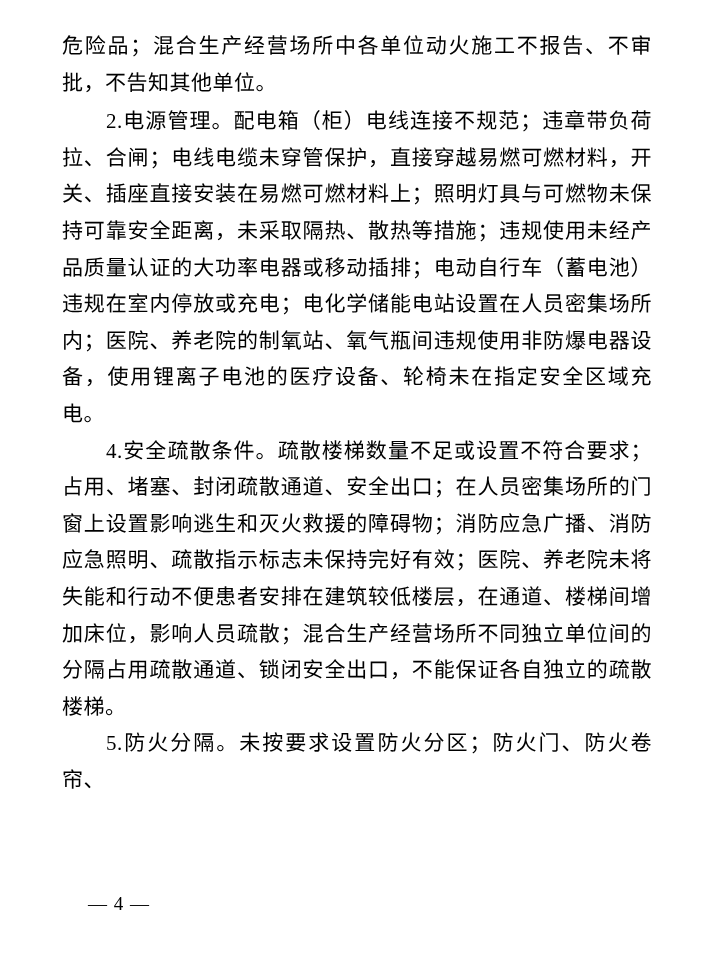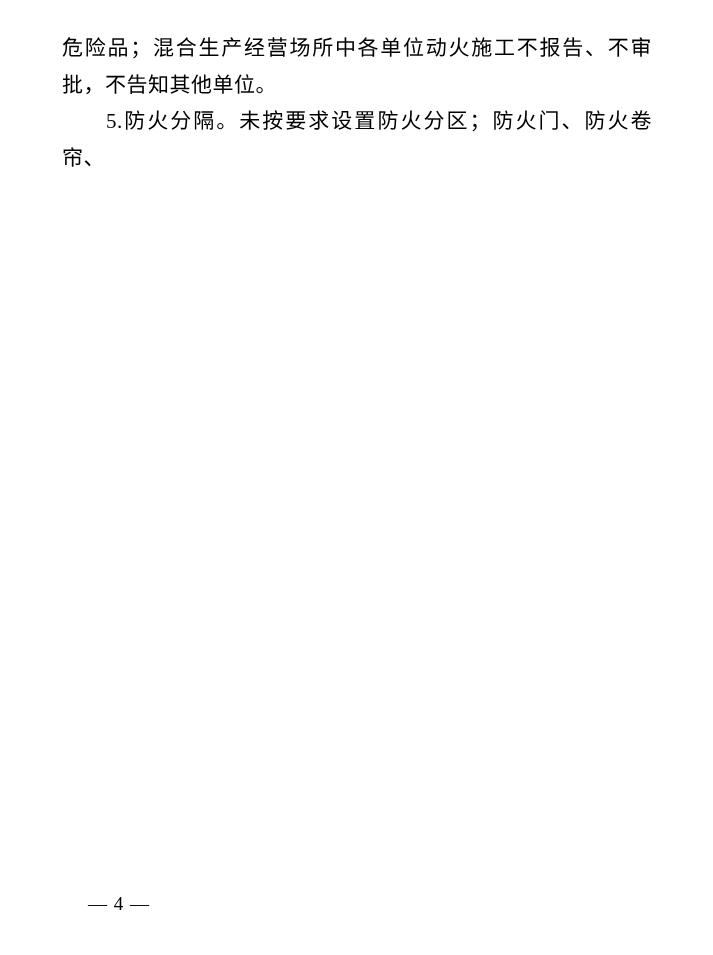--- a/index.html
+++ b/index.html
@@ -27,32 +27,35 @@
     text-justify: inter-character;
     letter-spacing: 0.5px;
   }
   p.para {
     margin: 0;
     padding: 0;
     text-indent: 44px;
   }
   p.para.no-indent {
     text-indent: 0;
+    font-family: Liberation Mono, monospace;
   }
   .footer {
     position: absolute;
     left: 88px;
     top: 893px;
     font-size: 19px;
     letter-spacing: 1px;
     color: #000000;
   }
 </style>
 </head>
 <body>
 
 <div class="page">
   <div class="content">
     <p class="para no-indent">危险品；混合生产经营场所中各单位动火施工不报告、不审批，不告知其他单位。</p>
+    <p class="para">2.电源管理。配电箱（柜）电线连接不规范；违章带负荷拉、合闸；电线电缆未穿管保护，直接穿越易燃可燃材料，开关、插座直接安装在易燃可燃材料上；照明灯具与可燃物未保持可靠安全距离，未采取隔热、散热等措施；违规使用未经产品质量认证的大功率电器或移动插排；电动自行车（蓄电池）违规在室内停放或充电；电化学储能电站设置在人员密集场所内；医院、养老院的制氧站、氧气瓶间违规使用非防爆电器设备，使用锂离子电池的医疗设备、轮椅未在指定安全区域充电。</p>
+    <p class="para">4.安全疏散条件。疏散楼梯数量不足或设置不符合要求；占用、堵塞、封闭疏散通道、安全出口；在人员密集场所的门窗上设置影响逃生和灭火救援的障碍物；消防应急广播、消防应急照明、疏散指示标志未保持完好有效；医院、养老院未将失能和行动不便患者安排在建筑较低楼层，在通道、楼梯间增加床位，影响人员疏散；混合生产经营场所不同独立单位间的分隔占用疏散通道、锁闭安全出口，不能保证各自独立的疏散楼梯。</p>
     <p class="para">5.防火分隔。未按要求设置防火分区；防火门、防火卷帘、</p>
   </div>
   <div class="footer">— 4 —</div>
 </div>
 
 </body></html>

